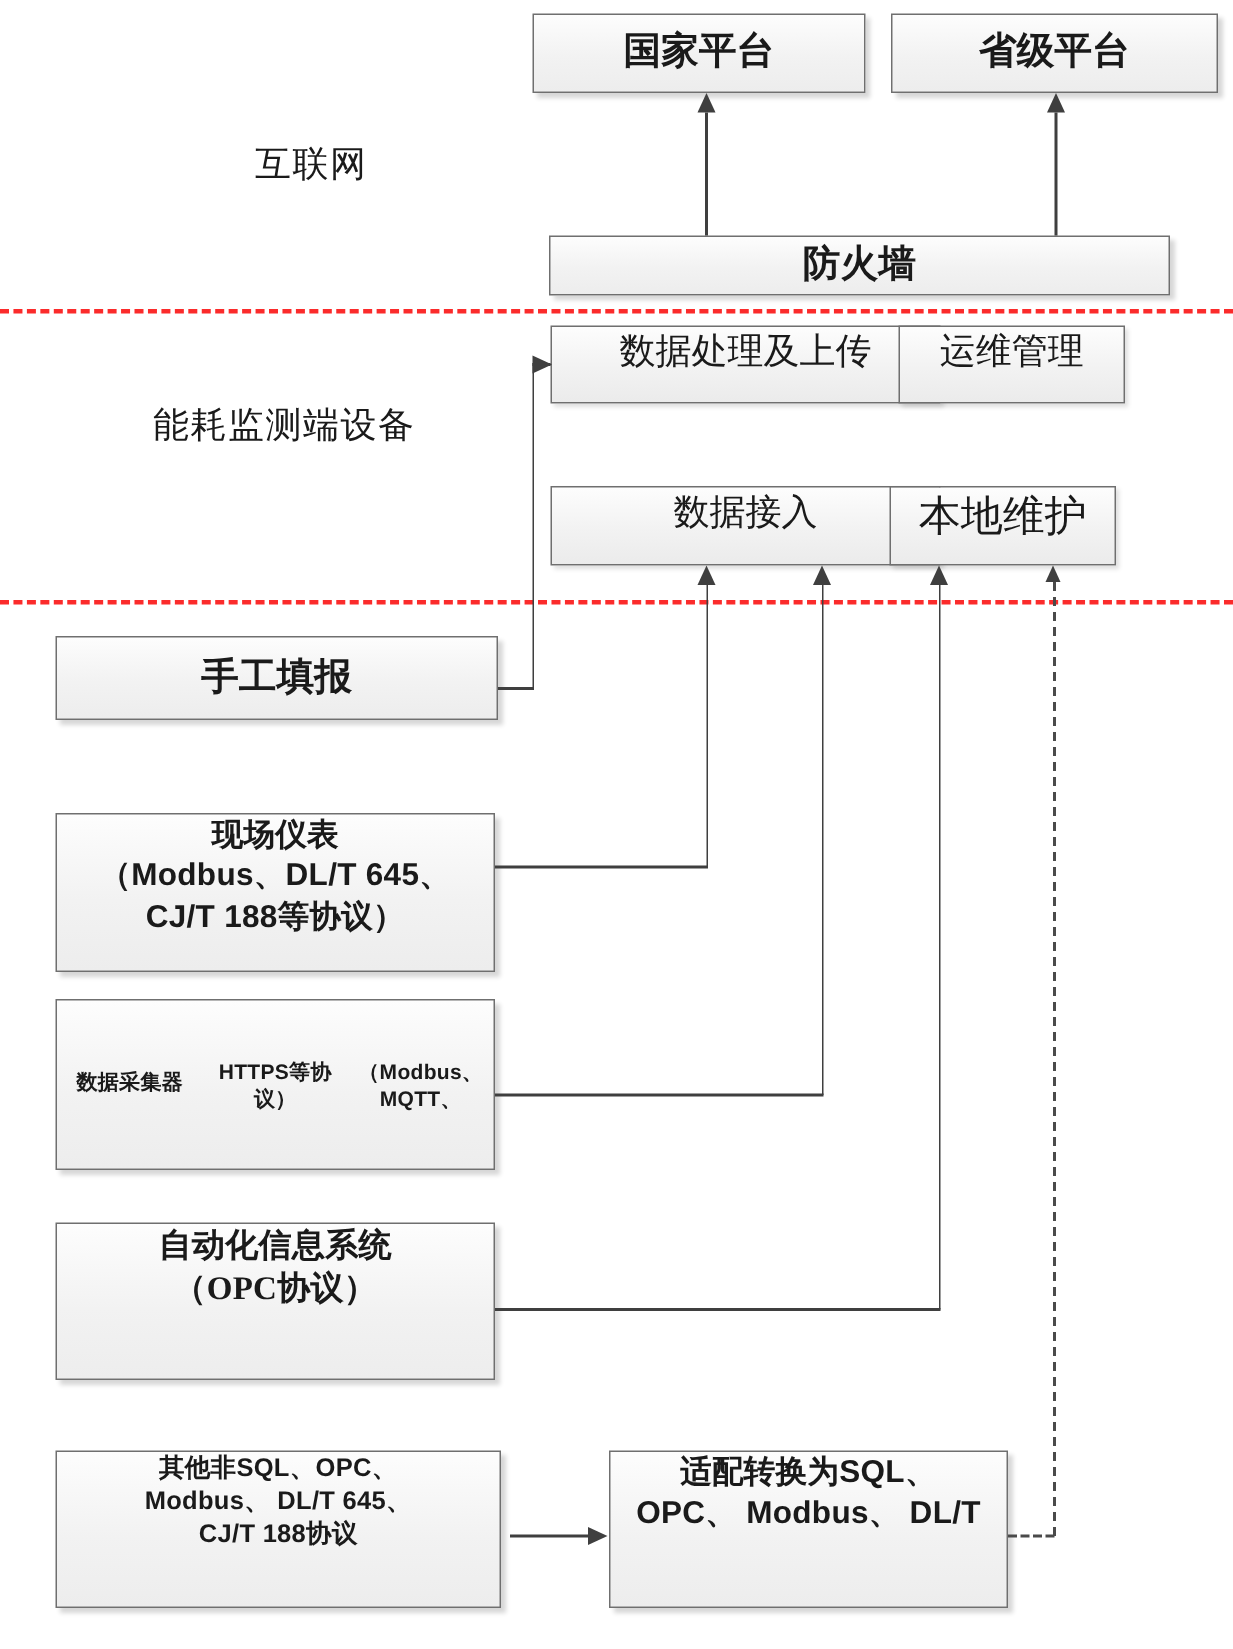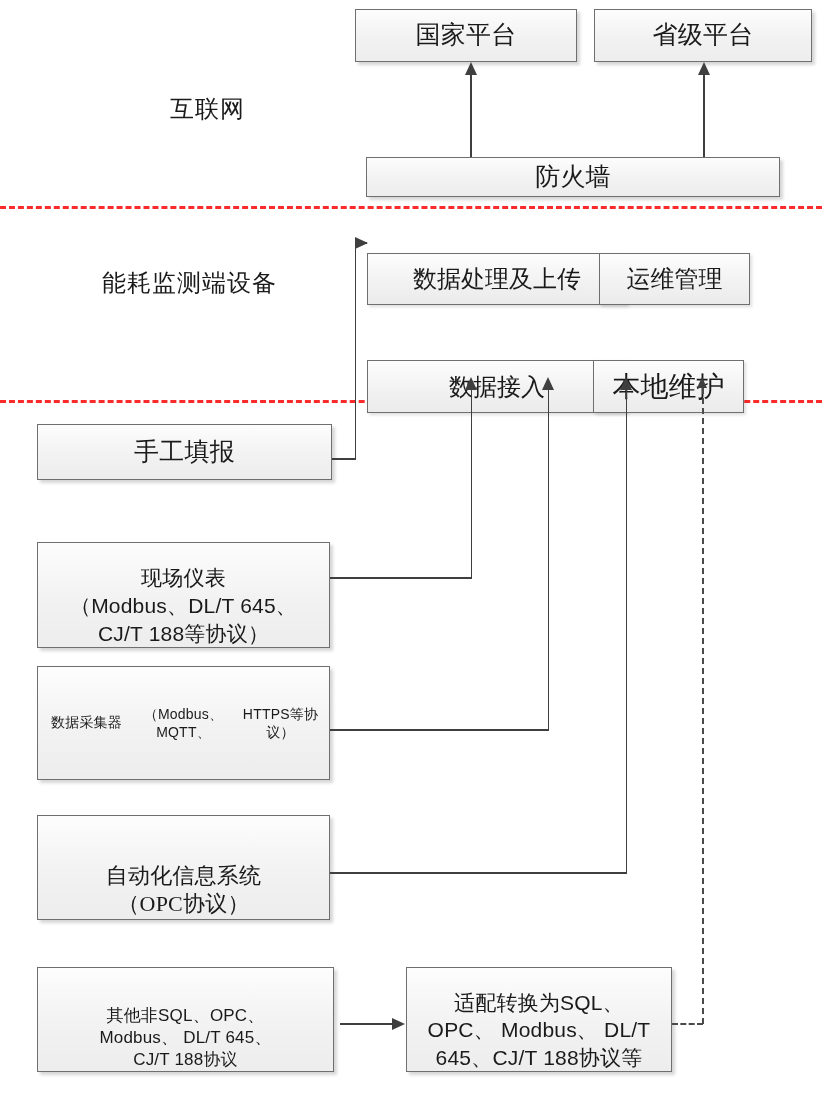--- a/index.html
+++ b/index.html
@@ -18,38 +18,38 @@
 
   
   .node{
     position:absolute;
     box-sizing:border-box;
     border:1.4px solid #6f6f6f;
     background:linear-gradient(180deg,#fdfdfd 0%,#f2f2f2 55%,#ededed 100%);
     box-shadow:3px 3px 3px rgba(0,0,0,0.16);
     display:flex;
     align-items:center;
-    justify-content:flex-end;
+    justify-content:flex-start;
     text-align:center;
     color:#1a1a1a;
     line-height:1.30;
     letter-spacing:0.2px;
+    font-weight:bold;
   }
   .node .txt{display:block;width:100%;padding:0 4px;box-sizing:border-box;}
 
   
   .cell{
     position:absolute;
     box-sizing:border-box;
     border:1.4px solid #6f6f6f;
     background:linear-gradient(180deg,#fdfdfd 0%,#f2f2f2 55%,#ebebeb 100%);
-    display:flex;align-items:center;justify-content:center;
+    display:flex;align-items:flex-start;justify-content:center;
     text-align:center;color:#1a1a1a;
     box-shadow:2px 2px 3px rgba(0,0,0,0.13);
-    margin-top:36px;
   }
 
   
   .sidelabel{
     position:absolute;
     color:#1a1a1a;
     white-space:nowrap;
     letter-spacing:1px;
   }
 
@@ -144,39 +144,38 @@
   </div>
 
   <div class="node" style="left:37px;top:517px;width:293px;height:106px;font-size:21px;flex-direction:column;margin-top:25px;">
     <span class="txt fs-serif">现场仪表</span>
     <span class="txt">（Modbus、DL/T 645、</span>
     <span class="txt">CJ/T 188等协议）</span>
   </div>
 
   <div class="node" style="left:37px;top:666px;width:293px;height:114px;font-size:14px;">
     <span class="txt fs-serif">数据采集器</span>
+    <span class="txt">HTTPS等协议）</span>
     <span class="txt">（Modbus、 MQTT、</span>
-    <span class="txt">HTTPS等协议）</span>
   </div>
 
   <div class="node" style="left:37px;top:815px;width:293px;height:105px;font-size:22px;flex-direction:column;">
     <span class="txt fs-serif">自动化信息系统</span>
     <span class="txt fs-serif">（OPC协议）</span>
   </div>
 
   <div class="node" style="left:37px;top:967px;width:297px;height:105px;font-size:17px;flex-direction:column;">
     <span class="txt">其他非SQL、OPC、</span>
     <span class="txt">Modbus、 DL/T 645、</span>
     <span class="txt">CJ/T 188协议</span>
   </div>
 
   <div class="node" style="left:406px;top:967px;width:266px;height:105px;font-size:21px;flex-direction:column;">
     <span class="txt">适配转换为SQL、</span>
     <span class="txt">OPC、 Modbus、 DL/T</span>
-    <span class="txt">645、CJ/T 188协议等</span>
   </div>
 
   <div class="ln lnh" style="left:332px;top:458px;width:24px;"></div>
   <div class="ln lnv" style="left:354.5px;top:242px;height:217px;"></div>
   <div class="ln lnh" style="left:354.5px;top:242px;width:12px;"></div>
   <div class="arrow-right" style="left:355px;top:236.5px;"></div>
 
   <div class="ln lnh" style="left:330px;top:577px;width:142px;"></div>
   <div class="ln lnv" style="left:470.5px;top:390px;height:188px;"></div>
   <div class="arrow-up" style="left:465px;top:377px;"></div>

